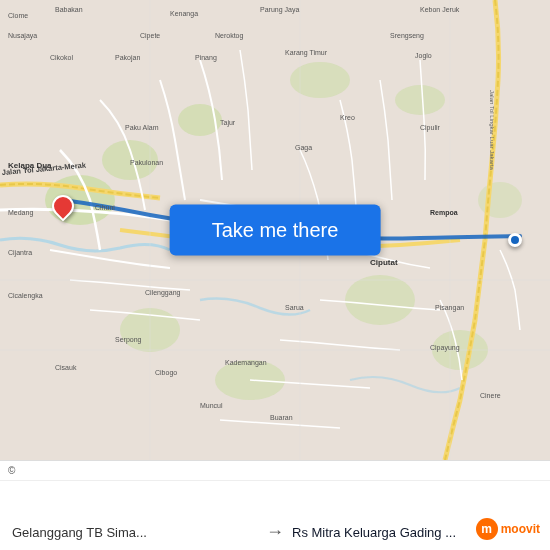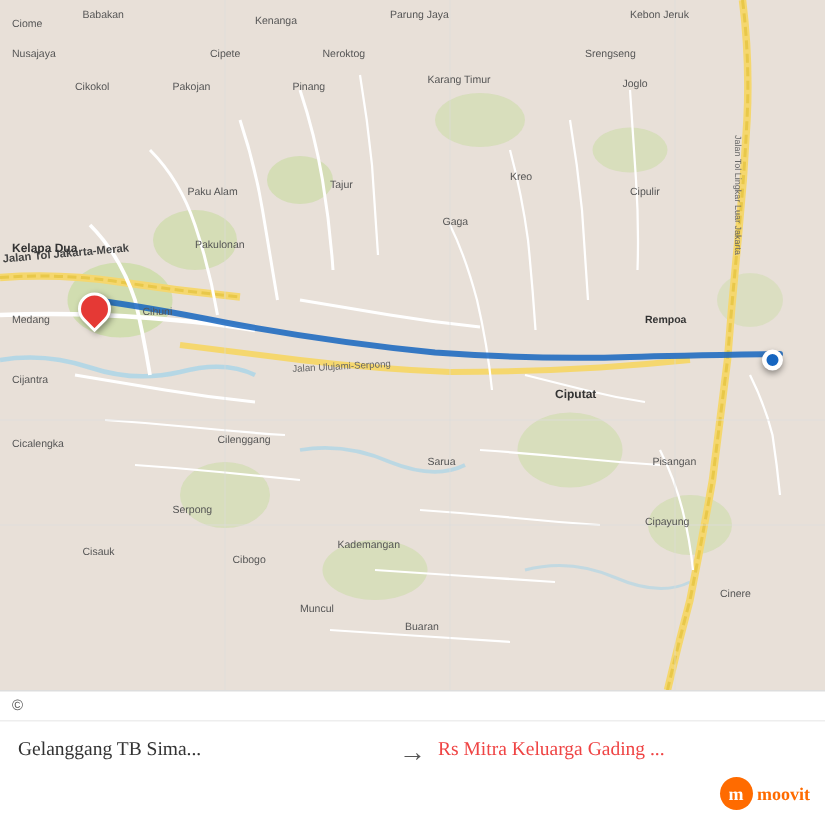--- a/index.html
+++ b/index.html
@@ -61,45 +61,44 @@
       gap: 4px;
       border-bottom: 1px solid #eee;
     }
 
     #attribution-row .copy-icon {
       font-size: 10px;
     }
 
     #route-row {
       display: flex;
-      align-items: flex-start;
+      align-items: flex-end;
       padding: 10px 12px;
       flex: 1;
-      font-family: Liberation Serif, serif;
     }
 
     #origin-text {
       font-size: 13px;
       color: #333;
       flex: 1;
       white-space: nowrap;
       overflow: hidden;
       text-overflow: ellipsis;
     }
 
     #arrow-icon {
       font-size: 18px;
       color: #555;
       margin: 0 8px;
       flex-shrink: 0;
     }
 
     #dest-text {
       font-size: 13px;
-      color: #ef4444;
+      color: #0f172a;
       flex: 1;
       white-space: nowrap;
       overflow: hidden;
       text-overflow: ellipsis;
     }
 
     
     #moovit-logo {
       position: absolute;
       right: 10px;
@@ -272,20 +271,21 @@
   </svg>
 
   <div id="origin-pin">
     <div class="pin-outer"></div>
   </div>
 
   <div id="dest-dot">
     <div class="dest-circle"></div>
   </div>
 
+  <button id="take-me-there-btn">Take me there</button>
 
 </div>
 
 <div id="bottom-bar">
   <div id="attribution-row">
     <span class="copy-icon">©</span>
   </div>
   <div id="route-row">
     <span id="origin-text">Gelanggang TB Sima...</span>
     <span id="arrow-icon">→</span>

